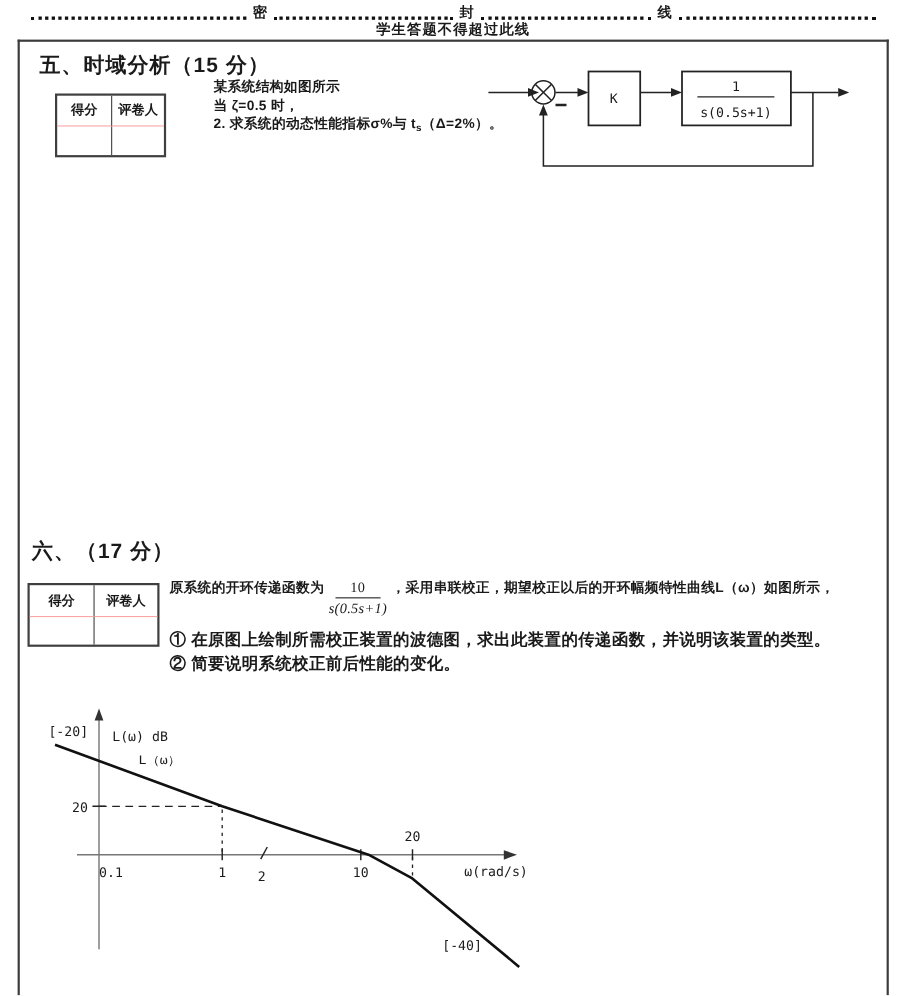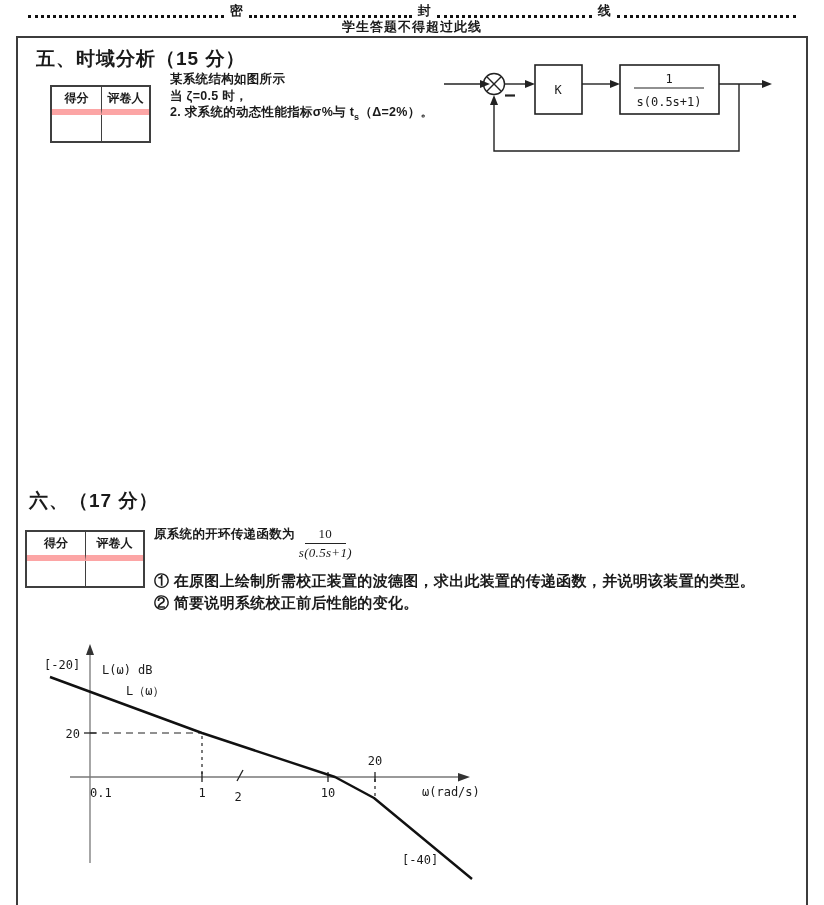--- a/index.html
+++ b/index.html
@@ -24,30 +24,30 @@
   #s5-title{left:18px;top:8px;}
   #s6-title{left:11px;top:450px;}
 
   
   .score-table{position:absolute;border:2px solid #3f3f3f;background:#fff;
                display:grid;box-sizing:border-box;}
   #s5-table{left:32px;top:47px;width:101px;height:58px;
             grid-template-columns:50px 1fr;grid-template-rows:28px 1fr;}
   #s6-table{left:7px;top:492px;width:120px;height:58px;
             grid-template-columns:59px 1fr;grid-template-rows:29px 1fr;}
-  .st-cell{border-right:1px solid #3f3f3f;border-bottom:6px solid #fca5a5;
+  .st-cell{border-right:1px solid #3f3f3f;border-bottom:1px solid #fca5a5;
            display:flex;align-items:center;justify-content:center;
            font-size:12px;font-weight:700;}
   .st-cell:nth-child(2n){border-right:none;}
   .st-cell.last-row{border-bottom:none;}
 
   
   .s5-text{position:absolute;left:152px;top:33px;width:300px;
            font-size:12.5px;font-weight:700;line-height:16.5px;letter-spacing:.3px;}
-  .s5-text .ln{white-space:nowrap;}
+  .s5-text .ln{white-space:nowrap;margin-left:24px;}
   sub{font-size:9px;}
 
   
   .s6-intro{position:absolute;left:136px;top:488px;height:44px;width:650px;
             display:flex;font-size:12.5px;font-weight:700;
             letter-spacing:.3px;white-space:nowrap;}
   .frac{display:inline-flex;flex-direction:column;align-items:center;
         margin:0 4px;font-weight:400;}
   .frac .num{padding:0 14px 1px 14px;border-bottom:1.4px solid #222;
              font-family:"Liberation Serif",serif;font-size:13px;}
@@ -131,20 +131,21 @@
       <div class="st-cell last-row"></div>
       <div class="st-cell last-row"></div>
     </div>
 
     <div class="s6-intro">
       <span>原系统的开环传递函数为</span>
       <span class="frac">
         <span class="num">10</span>
         <span class="den">s(0.5s+1)</span>
       </span>
+      <span>，采用串联校正，期望校正以后的开环幅频特性曲线L（ω）如图所示，</span>
     </div>
     <div class="s6-item" id="s6-item1">① 在原图上绘制所需校正装置的波德图，求出此装置的传递函数，并说明该装置的类型。</div>
     <div class="s6-item" id="s6-item2">② 简要说明系统校正前后性能的变化。</div>
 
     <svg class="bode" width="500" height="268" viewBox="0 0 500 268">
 
       <g stroke="#777" stroke-width="1.3" fill="none">
         <line x1="58" y1="14" x2="58" y2="225"></line>
         <line x1="38" y1="139" x2="427" y2="139"></line>
       </g>

